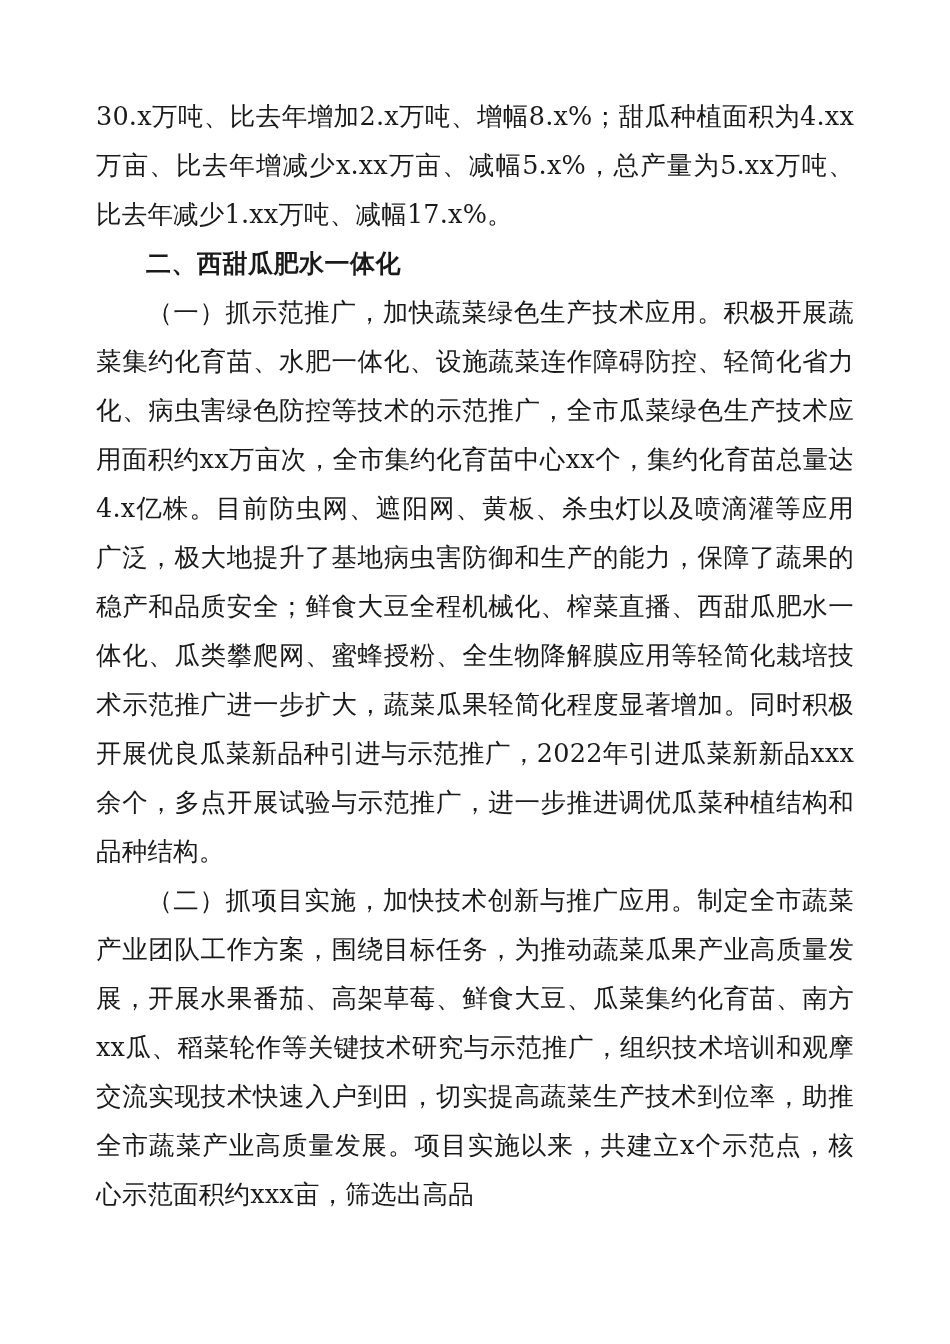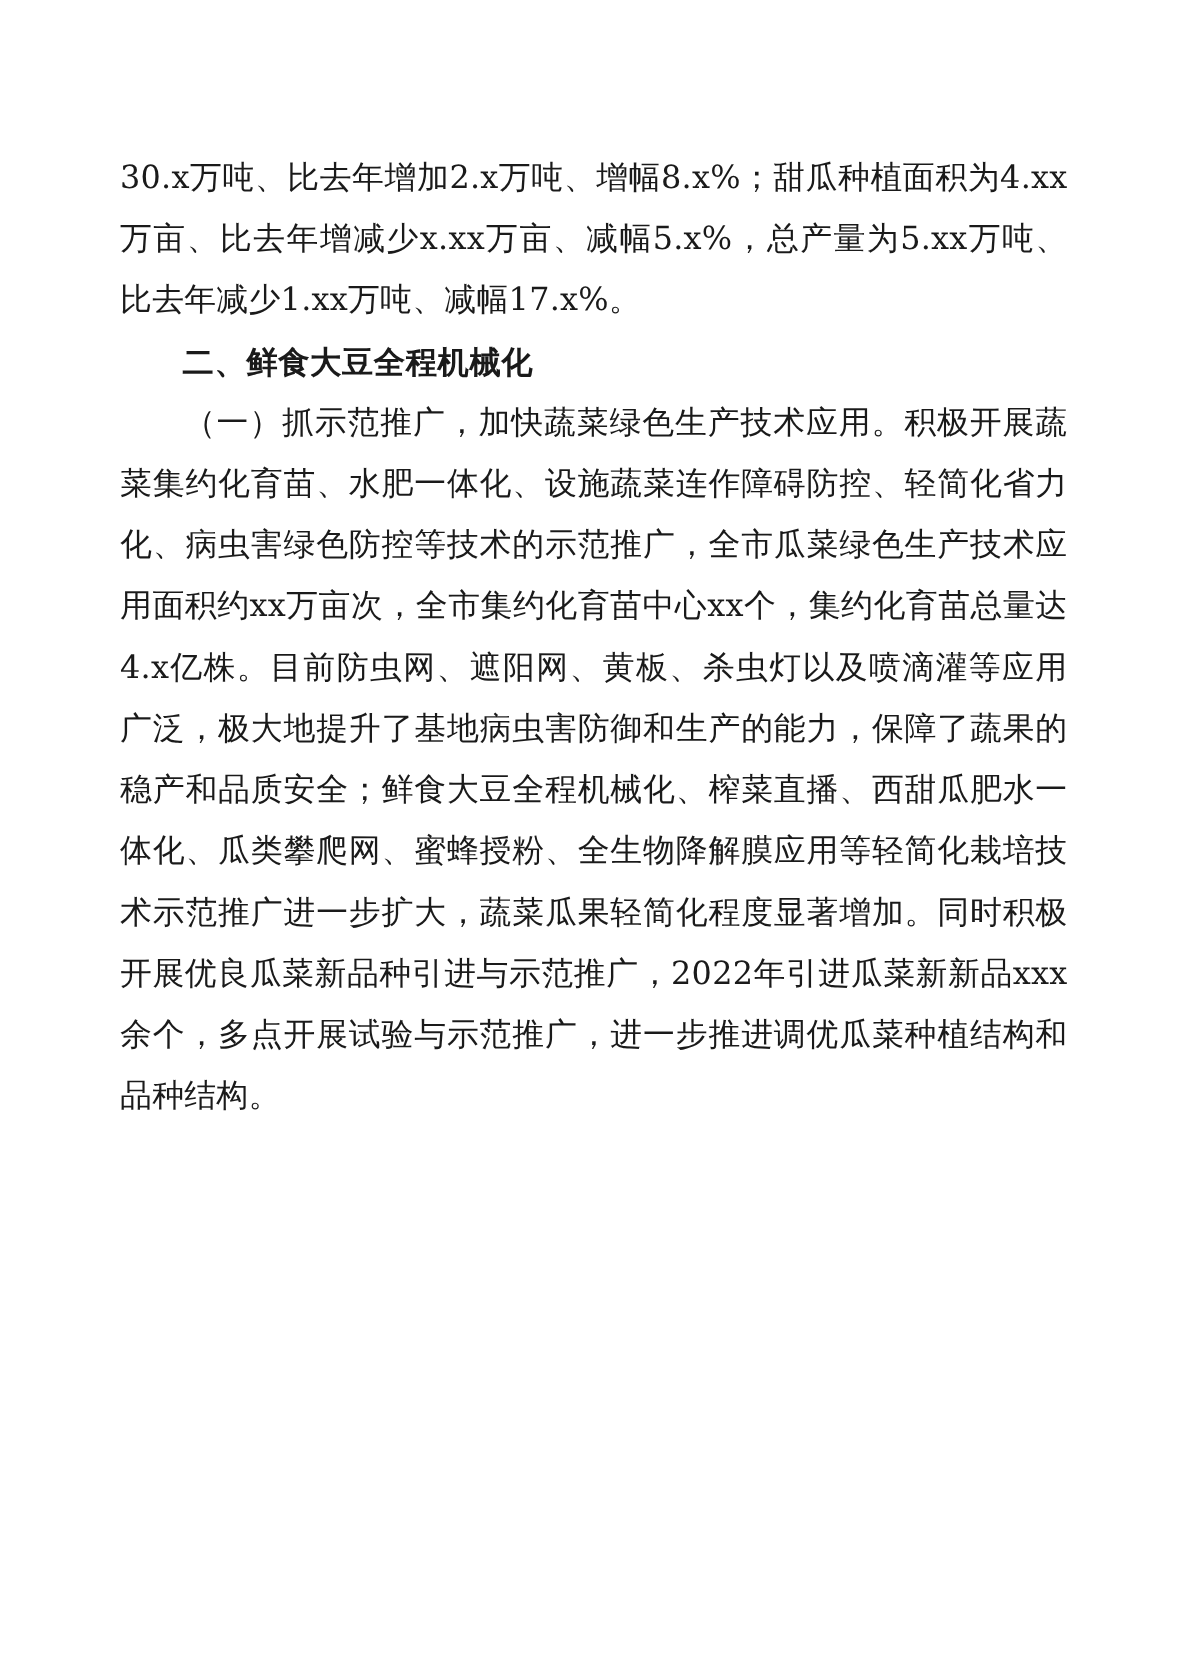--- a/index.html
+++ b/index.html
@@ -6,21 +6,21 @@
     margin: 0;
     padding: 0;
     background: #ffffff;
   }
   .page {
     width: 950px;
     height: 1344px;
     background: #ffffff;
     position: relative;
     box-sizing: border-box;
-    padding: 118px 96px 60px 96px;
+    padding: 92px 96px 60px 96px;
     font-family: "DejaVu Serif", "Liberation Serif", serif;
     color: #1a1a1a;
     overflow: hidden;
   }
   .doc-body {
     font-size: 25.5px;
     line-height: 49px;
     text-align: justify;
     text-justify: inter-ideograph;
     letter-spacing: 0.2px;
@@ -48,21 +48,24 @@
   }
 </style>
 </head>
 <body>
 
 <div class="page">
   <div class="doc-body">
 
     <p class="para para-flow">30.x万吨、比去年增加2.x万吨、增幅8.x%；甜瓜种植面积为4.xx万亩、比去年增减少x.xx万亩、减幅5.x%，总产量为5.xx万吨、比去年减少1.xx万吨、减幅17.x%。</p>
 
-    <p class="heading">二、鲜食大豆全程机械化</p>
+    <p class="heading">二、西甜瓜肥水一体化</p>
 
     <p class="para">
       <span class="bold-run">（一）抓示范推广，加快蔬菜绿色生产技术应用。</span><span>积极开展蔬菜集约化育苗、水肥一体化、设施蔬菜连作障碍防控、轻简化省力化、病虫害绿色防控等技术的示范推广，全市瓜菜绿色生产技术应用面积约xx万亩次，全市集约化育苗中心xx个，集约化育苗总量达4.x亿株。目前防虫网、遮阳网、黄板、杀虫灯以及喷滴灌等应用广泛，极大地提升了基地病虫害防御和生产的能力，保障了蔬果的稳产和品质安全；鲜食大豆全程机械化、榨菜直播、西甜瓜肥水一体化、瓜类攀爬网、蜜蜂授粉、全生物降解膜应用等轻简化栽培技术示范推广进一步扩大，蔬菜瓜果轻简化程度显著增加。同时积极开展优良瓜菜新品种引进与示范推广，2022年引进瓜菜新新品xxx余个，多点开展试验与示范推广，进一步推进调优瓜菜种植结构和品种结构。</span>
     </p>
 
+    <p class="para">
+      <span class="bold-run">（二）抓项目实施，加快技术创新与推广应用。</span><span>制定全市蔬菜产业团队工作方案，围绕目标任务，为推动蔬菜瓜果产业高质量发展，开展水果番茄、高架草莓、鲜食大豆、瓜菜集约化育苗、南方xx瓜、稻菜轮作等关键技术研究与示范推广，组织技术培训和观摩交流实现技术快速入户到田，切实提高蔬菜生产技术到位率，助推全市蔬菜产业高质量发展。项目实施以来，共建立x个示范点，核心示范面积约xxx亩，筛选出高品</span>
+    </p>
 
   </div>
 </div>
 
 </body></html>

